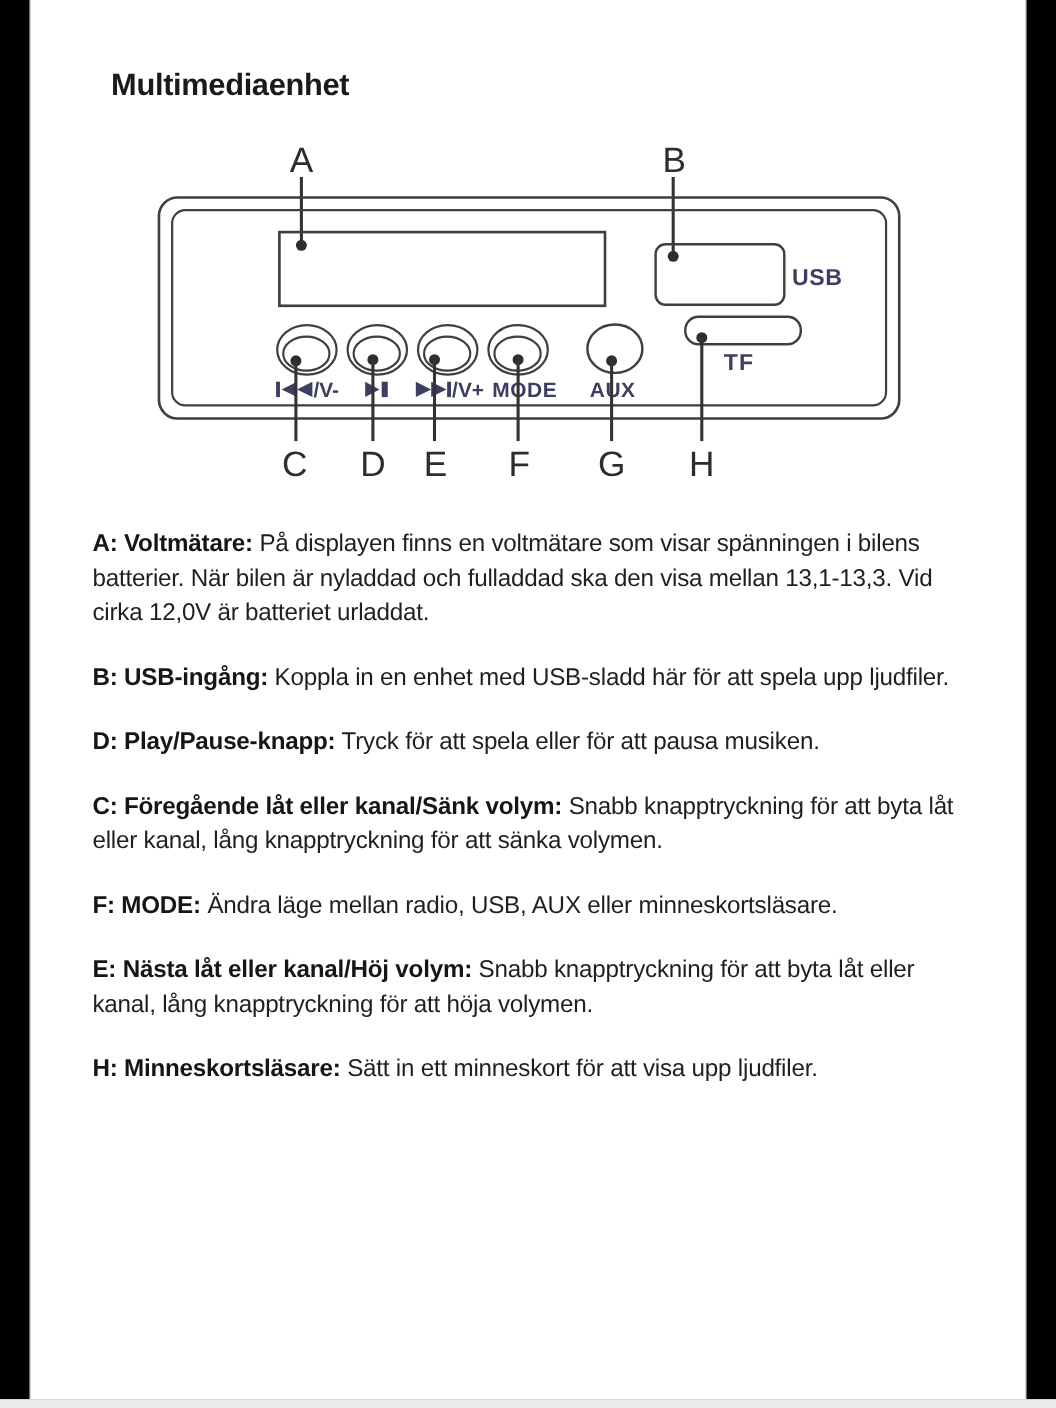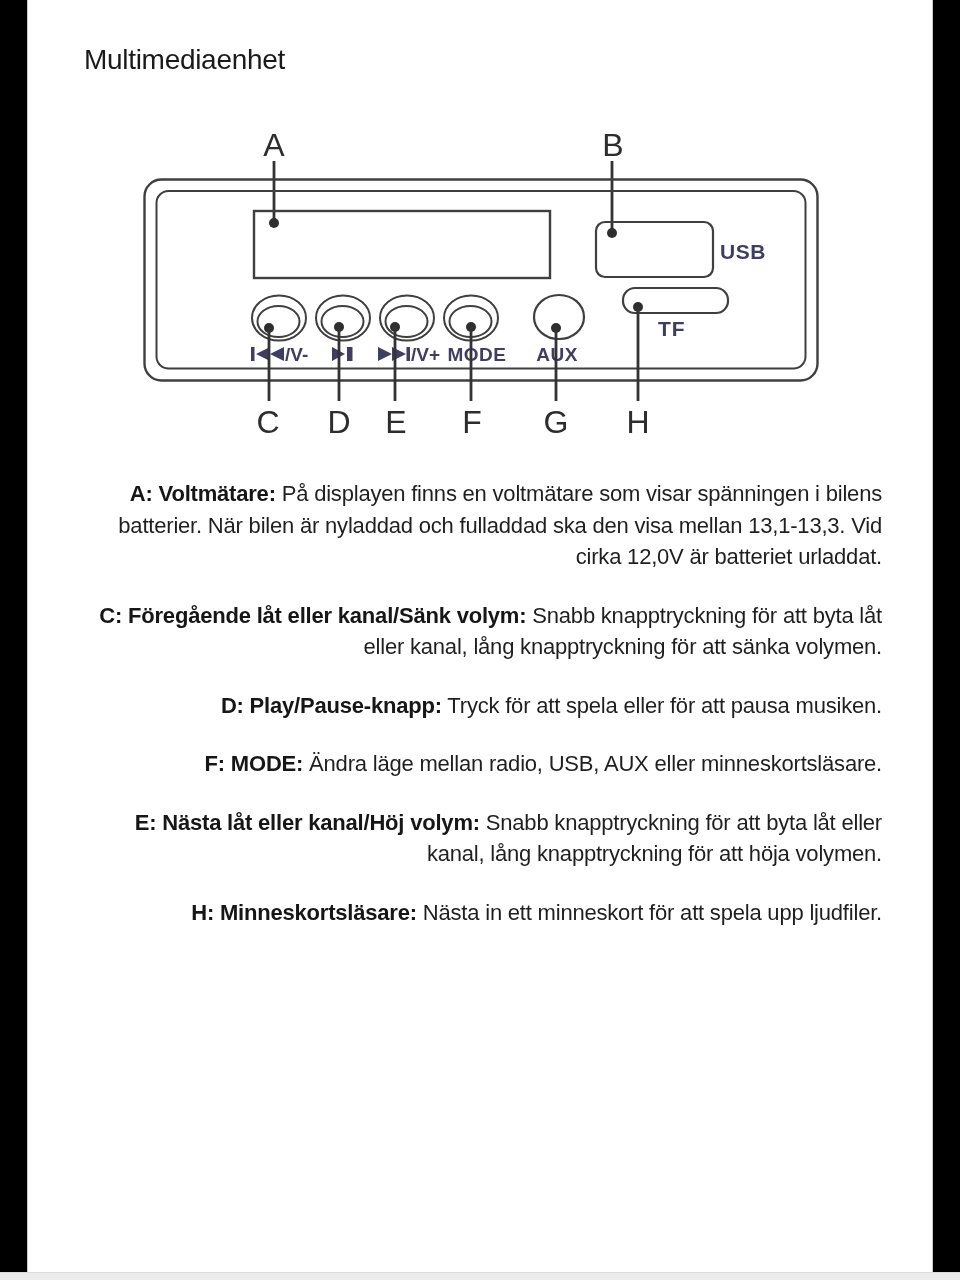--- a/index.html
+++ b/index.html
@@ -17,31 +17,30 @@
     border-left:1px solid #c9c9c9;
     border-right:1px solid #c9c9c9;
     box-sizing:border-box;
   }
   .bottom-strip{
     position:absolute;left:0;bottom:0;width:960px;height:8px;
     background:#ececec;border-top:1px solid #dcdcdc;box-sizing:border-box;
   }
   .page-title{
     position:absolute;left:56px;top:44px;
-    font-size:28px;font-weight:400;color:#1a1a1a;
-    letter-spacing:-0.3px;margin:0;
+    font-size:28px;font-weight:700;color:#1a1a1a;
+    letter-spacing:-0.3px;margin:17px;
   }
   .diagram-svg{
     position:absolute;left:0;top:115px;width:906px;height:335px;
   }
   .text-block{
     position:absolute;left:56px;top:478px;width:798px;
     font-size:22px;line-height:31.5px;color:#1f1f1f;
     letter-spacing:-0.2px;
-    text-align:right;
   }
   .text-block p{margin:0 0 27px 0;}
   .text-block b{font-weight:700;color:#161616;}
   
   .stroke{fill:none;stroke:#3f3f3f;}
   .callout{stroke:#333333;stroke-width:2.8;fill:none;}
   .dot{fill:#2e2e2e;stroke:none;}
   .letter{fill:#2d2d2d;font-size:32px;font-weight:400;}
   .devlabel{fill:#3e3e62;font-weight:700;}
   .icon{fill:#3e3e62;stroke:none;}
@@ -127,22 +126,23 @@
       <text class="letter" x="267" y="433" text-anchor="middle">C</text>
       <text class="letter" x="338" y="433" text-anchor="middle">D</text>
       <text class="letter" x="395" y="433" text-anchor="middle">E</text>
       <text class="letter" x="471" y="433" text-anchor="middle">F</text>
       <text class="letter" x="555" y="433" text-anchor="middle">G</text>
       <text class="letter" x="637" y="433" text-anchor="middle">H</text>
     </svg>
 
     <div class="text-block">
       <p><b>A: Voltmätare:</b> <span>På displayen finns en voltmätare som visar spänningen i bilens batterier. När bilen är nyladdad och fulladdad ska den visa mellan 13,1-13,3. Vid cirka 12,0V är batteriet urladdat.</span></p>
+      <p><b>B: USB-ingång:</b> <span>Koppla in en enhet med USB-sladd här för att spela upp ljudfiler.</span></p>
+      <p><b>D: Play/Pause-knapp:</b> <span>Tryck för att spela eller för att pausa musiken.</span></p>
       <p><b>C: Föregående låt eller kanal/Sänk volym:</b> <span>Snabb knapptryckning för att byta låt eller kanal, lång knapptryckning för att sänka volymen.</span></p>
-      <p><b>D: Play/Pause-knapp:</b> <span>Tryck för att spela eller för att pausa musiken.</span></p>
       <p><b>F: MODE:</b> <span>Ändra läge mellan radio, USB, AUX eller minneskortsläsare.</span></p>
       <p><b>E: Nästa låt eller kanal/Höj volym:</b> <span>Snabb knapptryckning för att byta låt eller kanal, lång knapptryckning för att höja volymen.</span></p>
-      <p><b>H: Minneskortsläsare:</b> <span>Nästa in ett minneskort för att spela upp ljudfiler.</span></p>
+      <p><b>H: Minneskortsläsare:</b> <span>Sätt in ett minneskort för att visa upp ljudfiler.</span></p>
     </div>
 
   </div>
   <div class="bottom-strip"></div>
 </div>
 
 </body></html>

